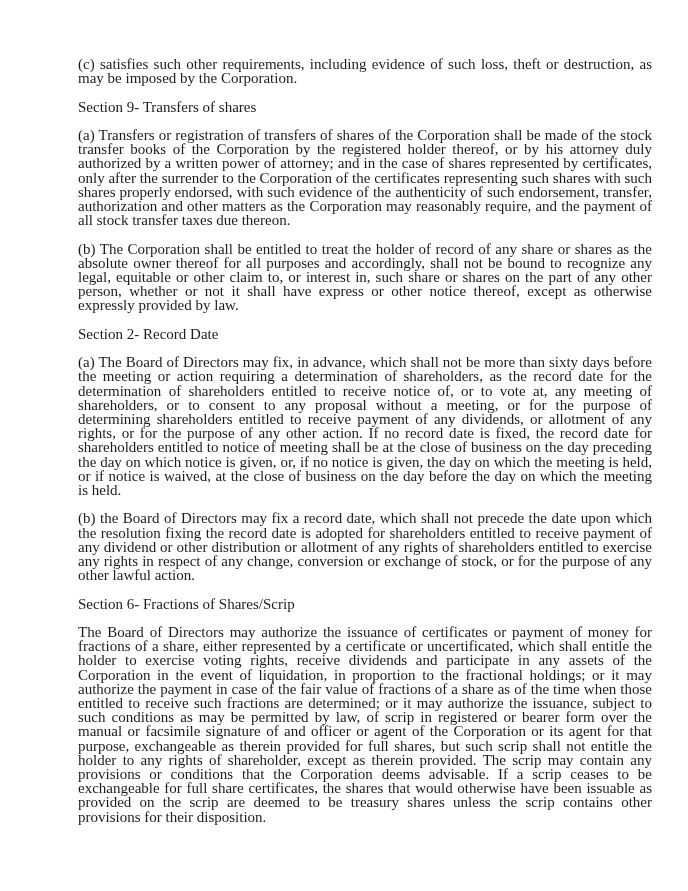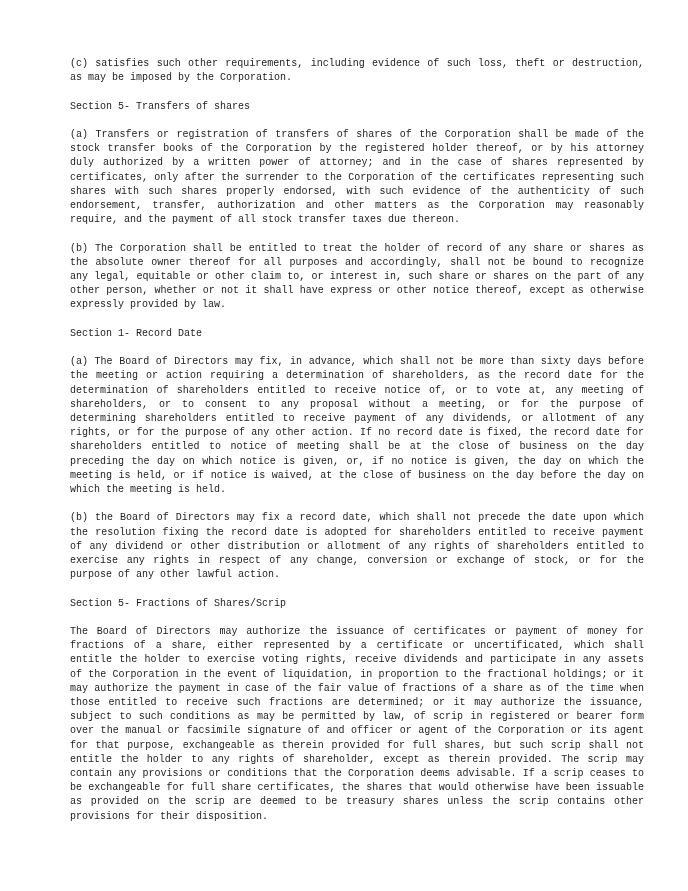--- a/index.html
+++ b/index.html
@@ -9,47 +9,47 @@
   }
   .page {
     position: relative;
     width: 688px;
     height: 891px;
     background: #ffffff;
     overflow: hidden;
   }
   .text-column {
     position: absolute;
-    left: 70px;
+    left: 78px;
     top: 57px;
     width: 574px;
-    font-family: Liberation Mono, monospace;
-    font-size: 10px;
+    font-family: Liberation Serif, serif;
+    font-size: 15px;
     line-height: 14.2px;
     color: #1c1c1c;
   }
   .block {
     margin: 0 0 14.2px 0;
     padding: 0;
   }
   .paragraph {
     text-align: justify;
   }
   .heading {
     text-align: left;
   }
 </style>
 </head>
 <body>
 
 <div class="page">
   <div class="text-column">
       <p class="block paragraph">(c) satisfies such other requirements, including evidence of such loss, theft or destruction, as may be imposed by the Corporation.</p>
-      <p class="block heading">Section 5- Transfers of shares</p>
+      <p class="block heading">Section 9- Transfers of shares</p>
       <p class="block paragraph">(a) Transfers or registration of transfers of shares of the Corporation shall be made of the stock transfer books of the Corporation by the registered holder thereof, or by his attorney duly authorized by a written power of attorney; and in the case of shares represented by certificates, only after the surrender to the Corporation of the certificates representing such shares with such shares properly endorsed, with such evidence of the authenticity of such endorsement, transfer, authorization and other matters as the Corporation may reasonably require, and the payment of all stock transfer taxes due thereon.</p>
       <p class="block paragraph">(b) The Corporation shall be entitled to treat the holder of record of any share or shares as the absolute owner thereof for all purposes and accordingly, shall not be bound to recognize any legal, equitable or other claim to, or interest in, such share or shares on the part of any other person, whether or not it shall have express or other notice thereof, except as otherwise expressly provided by law.</p>
-      <p class="block heading">Section 1- Record Date</p>
+      <p class="block heading">Section 2- Record Date</p>
       <p class="block paragraph">(a) The Board of Directors may fix, in advance, which shall not be more than sixty days before the meeting or action requiring a determination of shareholders, as the record date for the determination of shareholders entitled to receive notice of, or to vote at, any meeting of shareholders, or to consent to any proposal without a meeting, or for the purpose of determining shareholders entitled to receive payment of any dividends, or allotment of any rights, or for the purpose of any other action.  If no record date is fixed, the record date for shareholders entitled to notice of meeting shall be at the close of business on the day preceding the day on which notice is given, or, if no notice is given, the day on which the meeting is held, or if notice is waived, at the close of business on the day before the day on which the meeting is held.</p>
       <p class="block paragraph">(b) the Board of Directors may fix a record date, which shall not precede the date upon which the resolution fixing the record date is adopted for shareholders entitled to receive payment of any dividend or other distribution or allotment of any rights of shareholders entitled to exercise any rights in respect of any change, conversion or exchange of stock, or for the purpose of any other lawful action.</p>
-      <p class="block heading">Section 5- Fractions of Shares/Scrip</p>
+      <p class="block heading">Section 6- Fractions of Shares/Scrip</p>
       <p class="block paragraph">The Board of Directors may authorize the issuance of certificates or payment of money for fractions of a share, either represented by a certificate or uncertificated, which shall entitle the holder to exercise voting rights, receive dividends and participate in any assets of the Corporation in the event of liquidation, in proportion to the fractional holdings; or it may authorize the payment in case of the fair value of fractions of a share as of the time when those entitled to receive such fractions are determined; or it may authorize the issuance, subject to such conditions as may be permitted by law, of scrip in registered or bearer form over the manual or facsimile signature of and officer or agent of the Corporation or its agent for that purpose, exchangeable as therein provided for full shares, but such scrip shall not entitle the holder to any rights of shareholder, except as therein provided. The scrip may contain any provisions or conditions that the Corporation deems advisable. If a scrip ceases to be exchangeable for full share certificates, the shares that would otherwise have been issuable as provided on the scrip are deemed to be treasury shares unless the scrip contains other provisions for their disposition.</p>
     </div>
 </div>
 
 </body></html>

